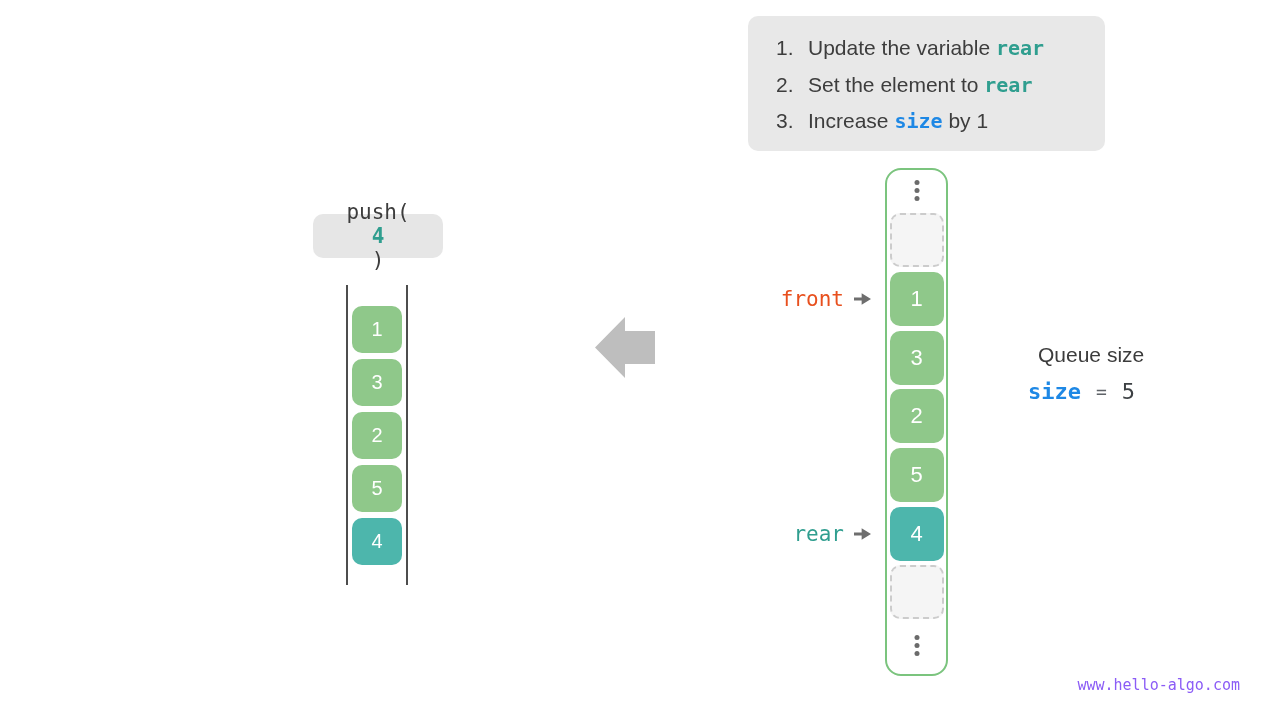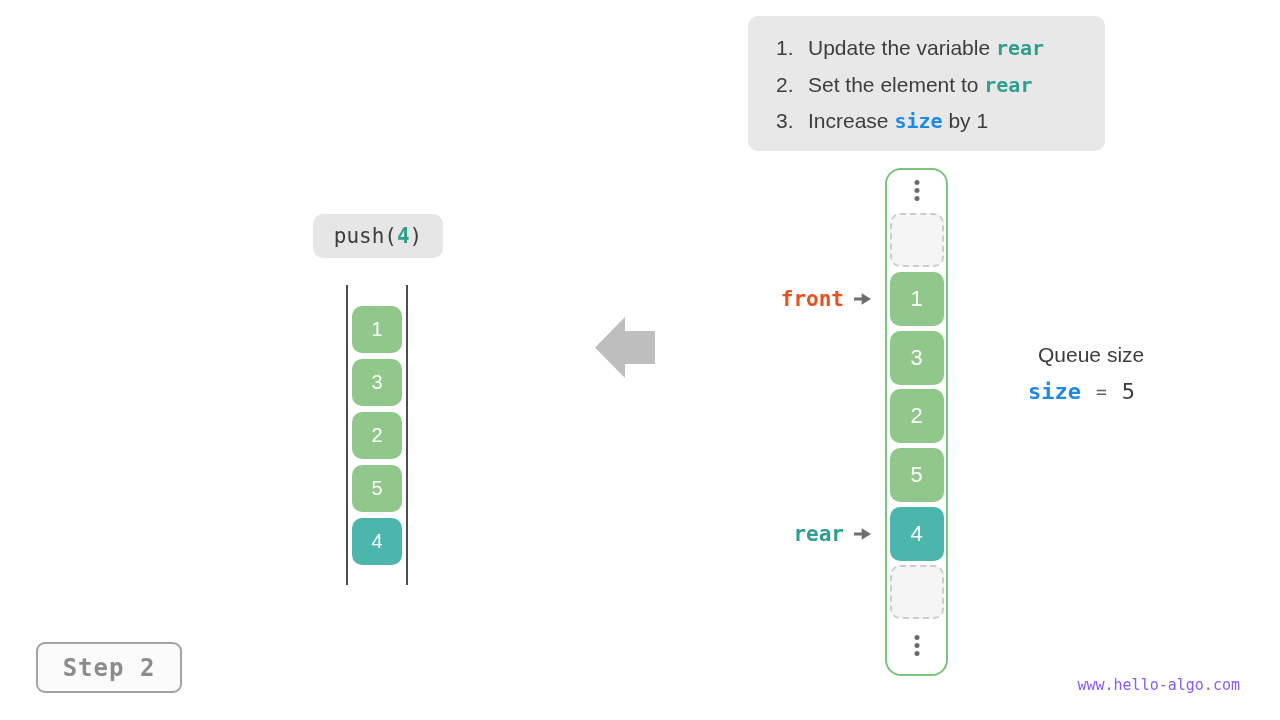--- a/index.html
+++ b/index.html
@@ -18,21 +18,21 @@
   .instr-num { width:32px; flex:0 0 32px; }
   .kw { font-family:"DejaVu Sans Mono", monospace; font-weight:bold; font-size:20px; }
   .kw-teal { color:#2F9E8F; }
   .kw-blue { color:#1E88E5; }
 
   
   .push-op {
     position:absolute; left:313px; top:214px; width:130px; height:44px;
     background:#E6E6E6; border-radius:10px;
     display:flex; align-items:center; justify-content:center;
-    font-family:"DejaVu Sans Mono", monospace; font-size:21px; color:#3D3D3D;
+    font-family:"DejaVu Sans Mono", monospace; font-size:21px; color:#3D3D3D;flex-direction:column;
   }
   .push-op .arg { color:#2F9E8F; font-weight:bold; }
 
   
   .lq-rail { position:absolute; top:285px; width:2px; height:300px; background:#4D4D4D; }
   .lq-rail.left  { left:346px; }
   .lq-rail.right { left:406px; }
   .lq-box {
     position:absolute; left:352px; width:50px; height:47px; border-radius:10px;
     background:#8FC88A; color:#ffffff; font-size:20px; font-weight:500;
@@ -74,21 +74,21 @@
   .cell.empty { background:#F5F5F5; border:2px dashed #CCCCCC; }
 
   
   .pointer {
     position:absolute; left:755px; width:116px; height:30px;
     display:flex; align-items:center; justify-content:flex-end; gap:10px;
   }
   .pointer.front { top:284px; }
   .pointer.rear  { top:519px; }
   .plabel {
-    font-family:"DejaVu Sans Mono", monospace; font-weight:bold; font-size:21px;
+    font-family:"DejaVu Sans Mono", monospace; font-weight:normal; font-size:21px;
   }
   .pointer.front .plabel { color:#E8501E; }
   .pointer.rear  .plabel { color:#2F9E8F; }
   .pglyph {
     width:17px; height:13px; background:#6E6E6E;
     clip-path:polygon(0 38%, 45% 38%, 45% 6%, 100% 50%, 45% 94%, 45% 62%, 0 62%);
   }
 
   
   .queue-size { position:absolute; left:1028px; top:343px; }
@@ -180,17 +180,16 @@
 
   <div class="queue-size">
     <div class="qs-title">Queue size</div>
     <div class="qs-expr">
       <span class="qs-var">size</span>
       <span class="qs-eq">=</span>
       <span class="qs-val">5</span>
     </div>
   </div>
 
-  <div class="step-box">Step 2</div>
 
   <div class="watermark">www.hello-algo.com</div>
 
 </div>
 
 </body></html>

